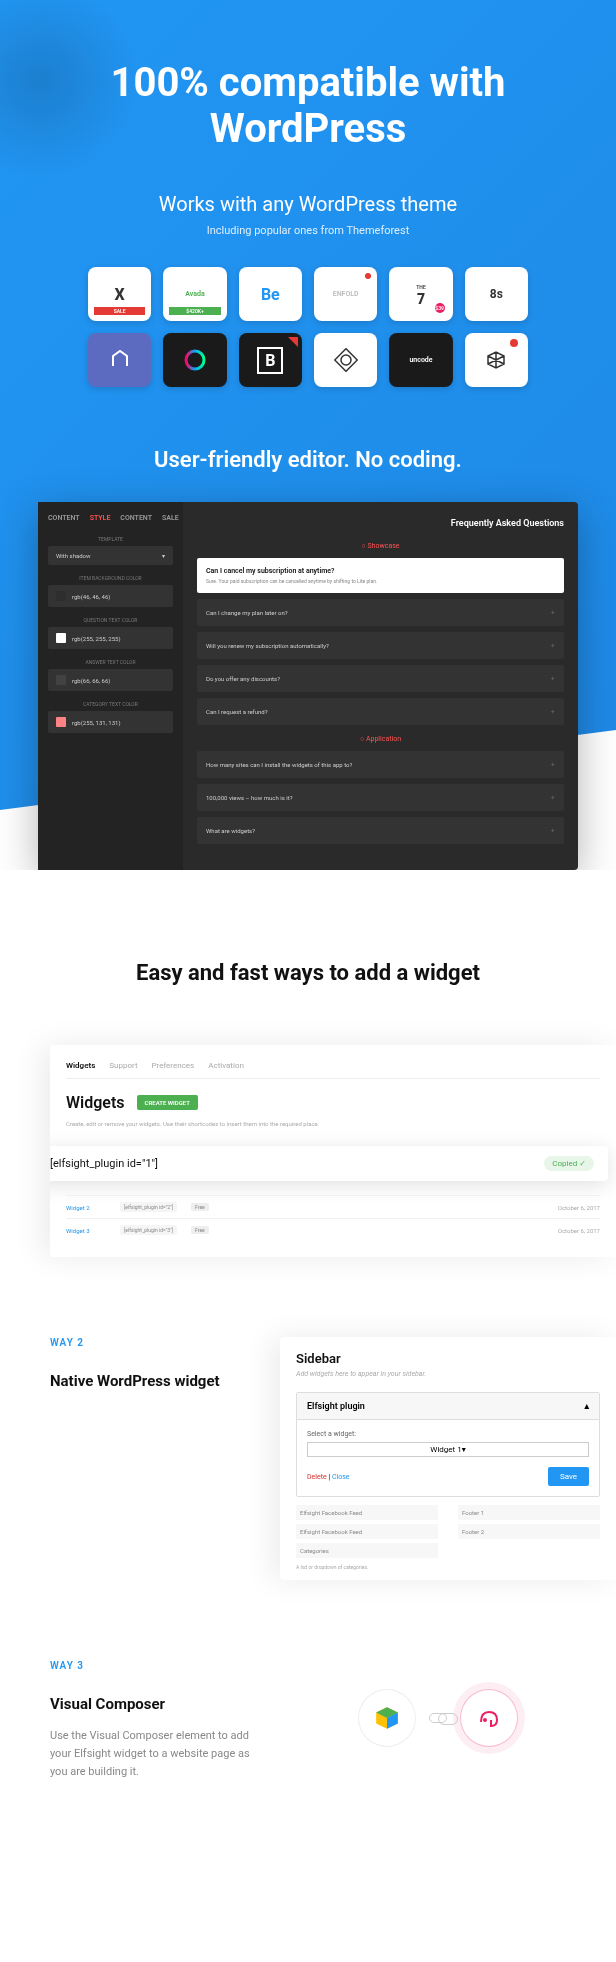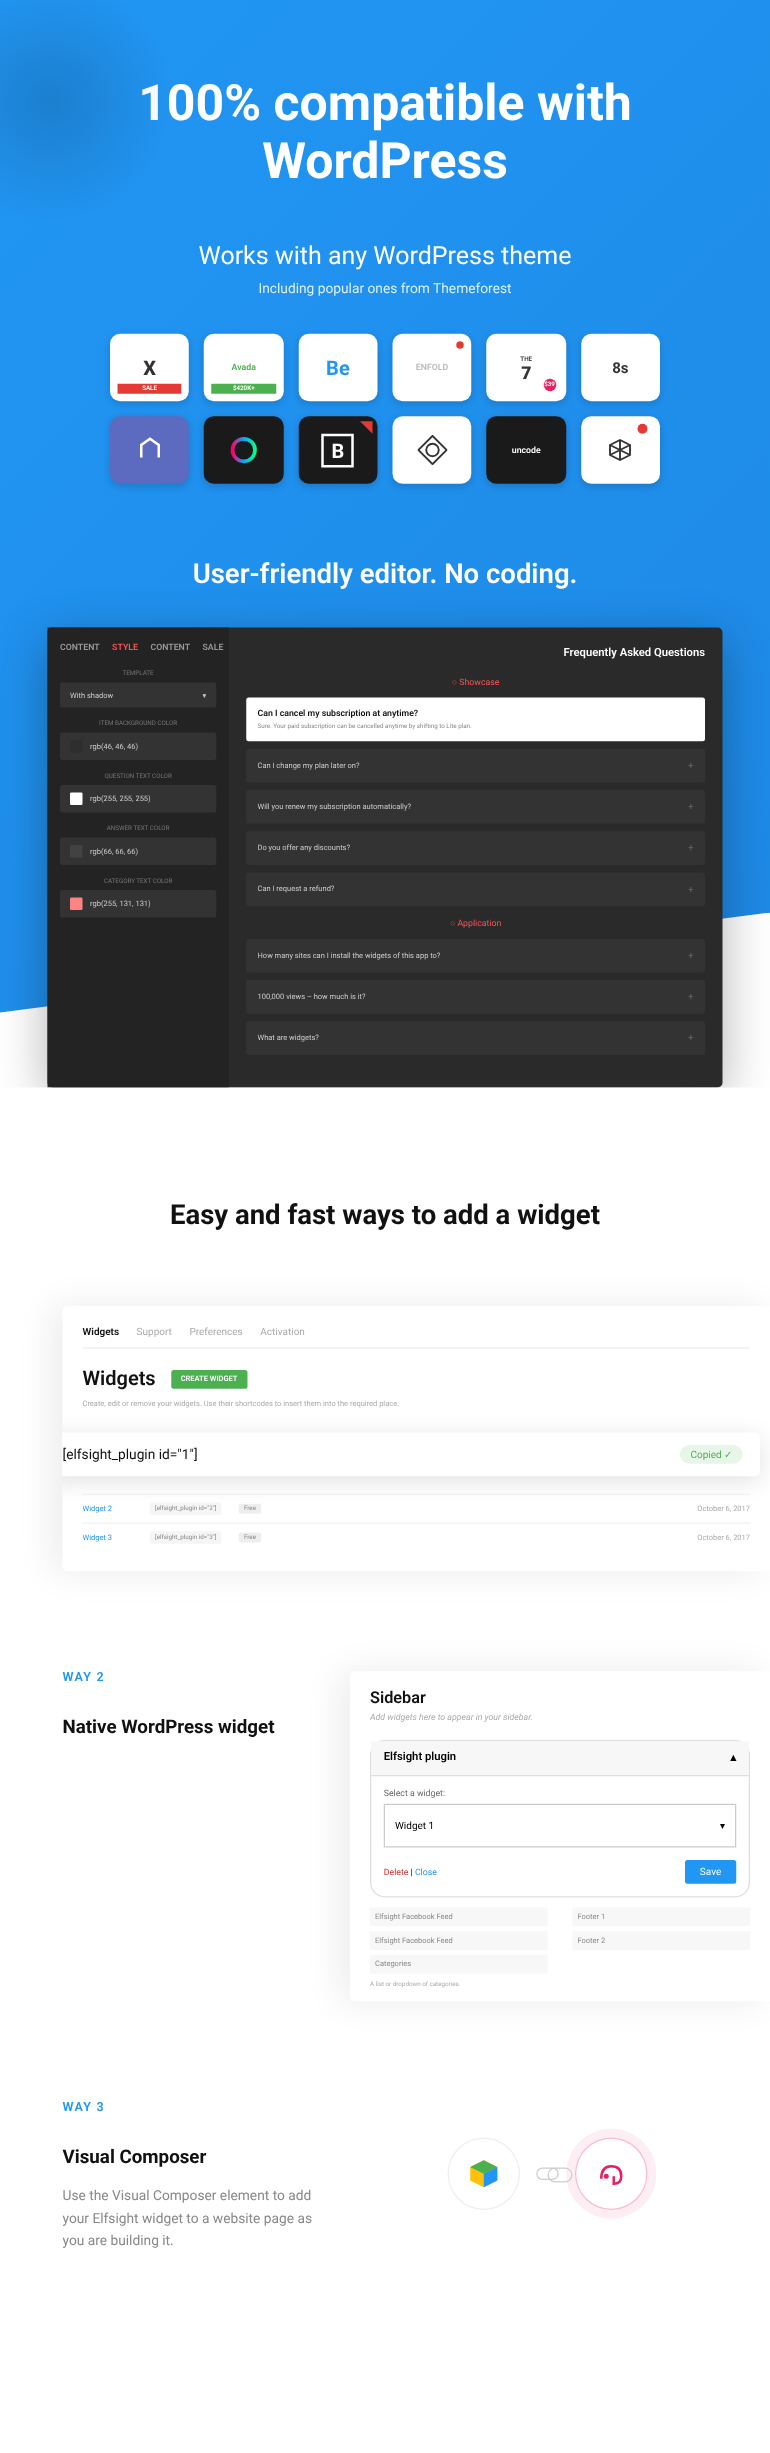--- a/index.html
+++ b/index.html
@@ -58,25 +58,25 @@
 .copied::after{content:" ✓";}
 .wtable-row { display:flex; gap:14px; font-size:6px; color:#888; padding:6px 0; border-top:1px solid #f0f0f0; align-items:center;}
 .wtable-row .name{color:#2196F3;width:40px;}
 .wtable-row .sc{background:#f5f5f5;padding:2px 4px;border-radius:2px;font-size:5px;}
 .wtable-row .free{background:#eee;padding:1px 4px;font-size:5px;border-radius:2px;}
 .wtable-row .date{margin-left:auto;color:#aaa;}
 
 .sidebar-panel { padding:14px 16px 10px; }
 .sb-title { font-size:13px; font-weight:600; color:#111; }
 .sb-sub { font-size:7px; color:#aaa; margin:4px 0 14px;font-style:italic; }
-.sb-box { border:1px solid #ddd; border-radius:12px; }
+.sb-box { border:1px solid #ddd; border-radius:2px; }
 .sb-head { background:#f7f7f7; padding:8px 10px; font-size:9px; font-weight:600; display:flex; justify-content:space-between; border-bottom:1px solid #ddd;}
 .sb-body { padding:10px; }
 .sb-label { font-size:7px; color:#666; margin-bottom:4px; }
-.sb-select { border:1px solid #ccc; padding:12px 8px; font-size:8px; display:flex; justify-content:space-between; margin-bottom:10px;}
+.sb-select { border:1px solid #ccc; padding:2px 8px; font-size:8px; display:flex; justify-content:center; margin-bottom:10px;}
 .sb-actions { display:flex; justify-content:space-between; align-items:center; }
 .sb-links { font-size:7px;text-align:center; }
 .sb-links .del{color:#d32f2f;}
 .sb-links .cls{color:#2196F3;}
 .btn-blue { background:#2196F3; color:#fff; font-size:8px; padding:5px 12px; border-radius:2px; }
 .sb-extras{display:grid;grid-template-columns:1fr 1fr;padding:8px 0 0;gap:4px 20px;font-size:6px;color:#888;}
 .sb-extras .l{background:#f7f7f7;padding:4px;}
 .sb-extras .r{background:#f7f7f7;padding:4px;}
 .sb-note{font-size:5px;color:#aaa;padding:6px 0 0;}
 

